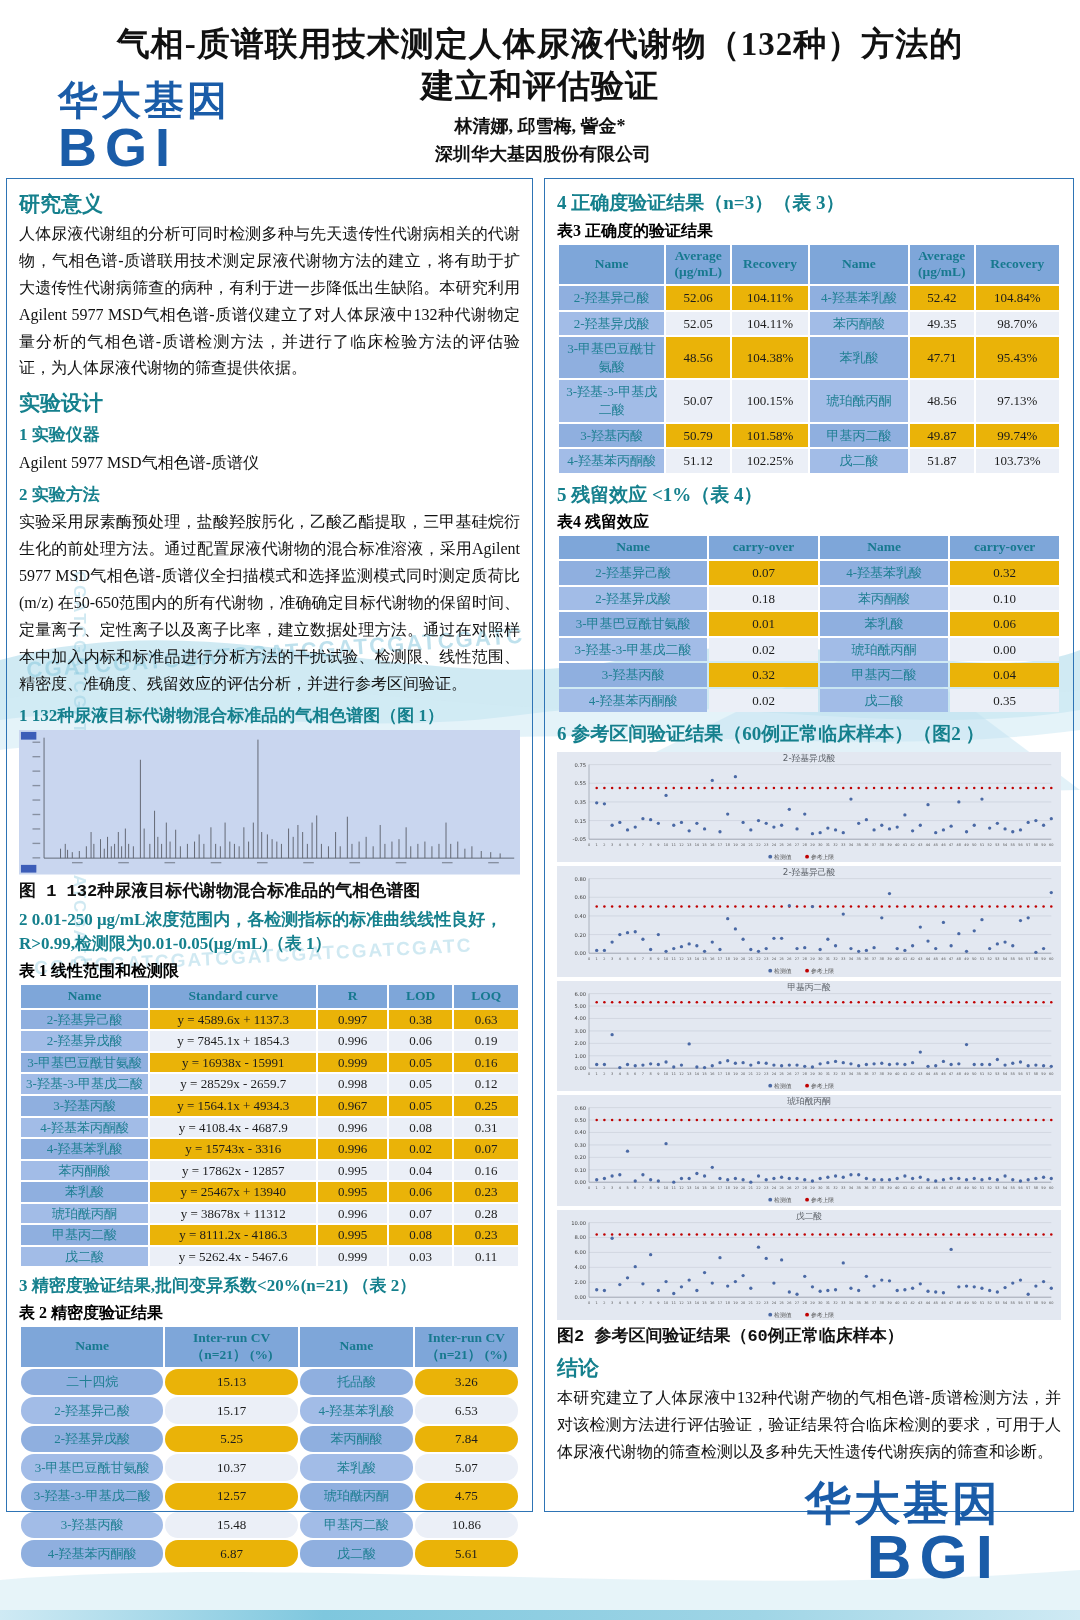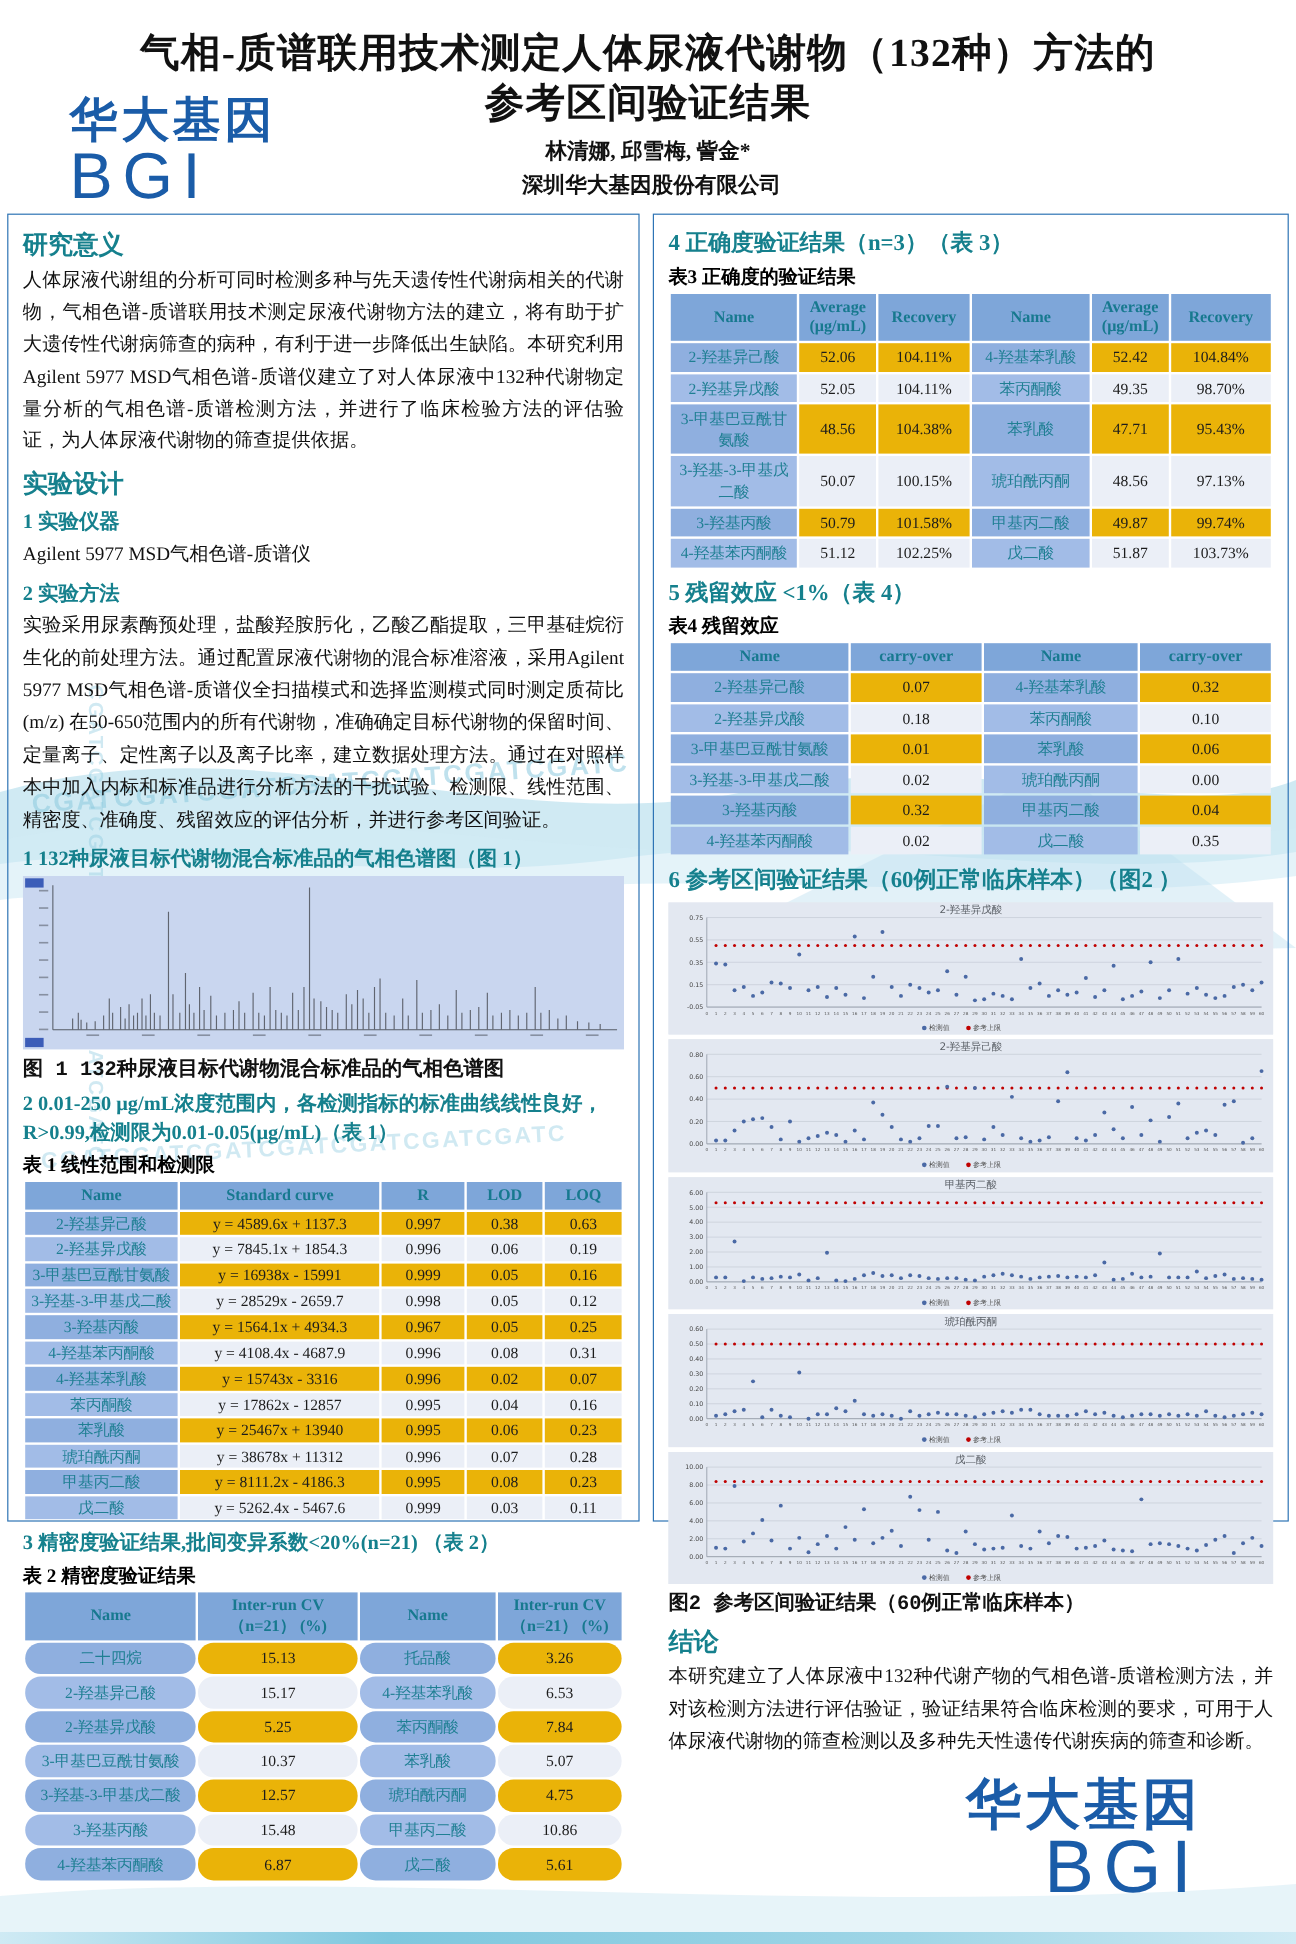--- a/index.html
+++ b/index.html
@@ -13,26 +13,26 @@
   .hdr-title{position:absolute;left:0;width:1080px;text-align:center;font-weight:bold;
              font-size:33px;letter-spacing:1px;z-index:2;}
   #title1{top:22px;}
   #title2{top:64px;}
   .hdr-authors{position:absolute;top:114px;left:0;width:1080px;text-align:center;
                font-size:18px;font-weight:bold;z-index:2;}
   .hdr-affil{position:absolute;top:142px;left:3px;width:1080px;text-align:center;
              font-size:18px;font-weight:bold;z-index:2;}
   .bgi-logo{color:#1A5CA8;font-family:"Liberation Sans",sans-serif;line-height:1;z-index:2;}
   .bgi-logo .cn{font-weight:bold;letter-spacing:3px;}
-  .bgi-logo .en{font-weight:400;letter-spacing:8px;}
+  .bgi-logo .en{font-weight:700;letter-spacing:8px;}
   #logo-top{position:absolute;left:58px;top:80px;}
   #logo-top .cn{font-size:40px;}
   #logo-top .en{font-size:54px;}
   
-  .col{position:absolute;top:178px;height:1090px;border:1.6px solid #2E74B5;
+  .col{position:absolute;top:178px;height:1334px;border:1.6px solid #2E74B5;
        box-sizing:border-box;padding:4px 12px;z-index:1;background:transparent;}
   #left-col{left:6px;width:527px;}
   #right-col{left:544px;width:530px;}
   .sec-h{color:#15808D;font-size:21px;font-weight:bold;margin:7px 0 3px;}
   .sub-h{color:#15808D;font-size:17px;font-weight:bold;margin:6px 0 2px;line-height:1.45;}
   .body-p{font-size:16px;line-height:1.68;margin:2px 0;text-align:justify;}
   .tbl-title{text-align:left;font-weight:bold;font-size:16px;margin:4px 0 1px;color:#000;}
   .fig-caption{font-weight:bold;font-size:17px;margin:4px 0 2px;font-family:Liberation Mono, monospace;}
   
   table.tbl{width:100%;border-collapse:separate;border-spacing:2px;table-layout:fixed;}
@@ -66,21 +66,21 @@
     <path d="M0,700 C260,650 520,740 780,700 C920,680 1020,700 1080,690 L1080,730 C860,760 620,720 380,745 C200,762 60,740 0,750 Z" fill="#d2ebf5" opacity="0.6"></path>
     <polygon points="560,800 880,640 1080,790" fill="#bfe0ef" opacity="0.45"></polygon>
     <path d="M0,1580 C300,1555 700,1600 1080,1570 L1080,1620 L0,1620 Z" fill="#cfe9f4" opacity="0.5"></path>
   </svg>
   <div class="watermark" style="left:26px;top:640px;font-size:22px;transform:rotate(-4deg);">CGATCGATCGATCGATCGATCGATCGATC</div>
   <div class="watermark" style="left:34px;top:946px;font-size:19px;opacity:.4;transform:rotate(-3deg);">CGATCGATCGATCGATCGATCGATCGATC</div>
   <div class="watermark" style="left:-120px;top:760px;font-size:17px;opacity:.4;transform:rotate(90deg);">CGATCGATCGATCGATCGATCGATCGATC</div>
 </div>
 
 <div class="hdr-title" id="title1">气相-质谱联用技术测定人体尿液代谢物（132种）方法的</div>
-<div class="hdr-title" id="title2">参考区间验证结果</div>
+<div class="hdr-title" id="title2">建立和评估验证</div>
 <div class="hdr-authors">林清娜, 邱雪梅, 訾金*</div>
 <div class="hdr-affil">深圳华大基因股份有限公司</div>
 <div class="bgi-logo" id="logo-top">
   <div class="cn">华大基因</div>
   <div class="en">BGI</div>
 </div>
 
 <div class="col" id="left-col">
   <div class="sec-h">研究意义</div>
   <p class="body-p">人体尿液代谢组的分析可同时检测多种与先天遗传性代谢病相关的代谢物，气相色谱-质谱联用技术测定尿液代谢物方法的建立，将有助于扩大遗传性代谢病筛查的病种，有利于进一步降低出生缺陷。本研究利用Agilent 5977 MSD气相色谱-质谱仪建立了对人体尿液中132种代谢物定量分析的气相色谱-质谱检测方法，并进行了临床检验方法的评估验证，为人体尿液代谢物的筛查提供依据。</p>

